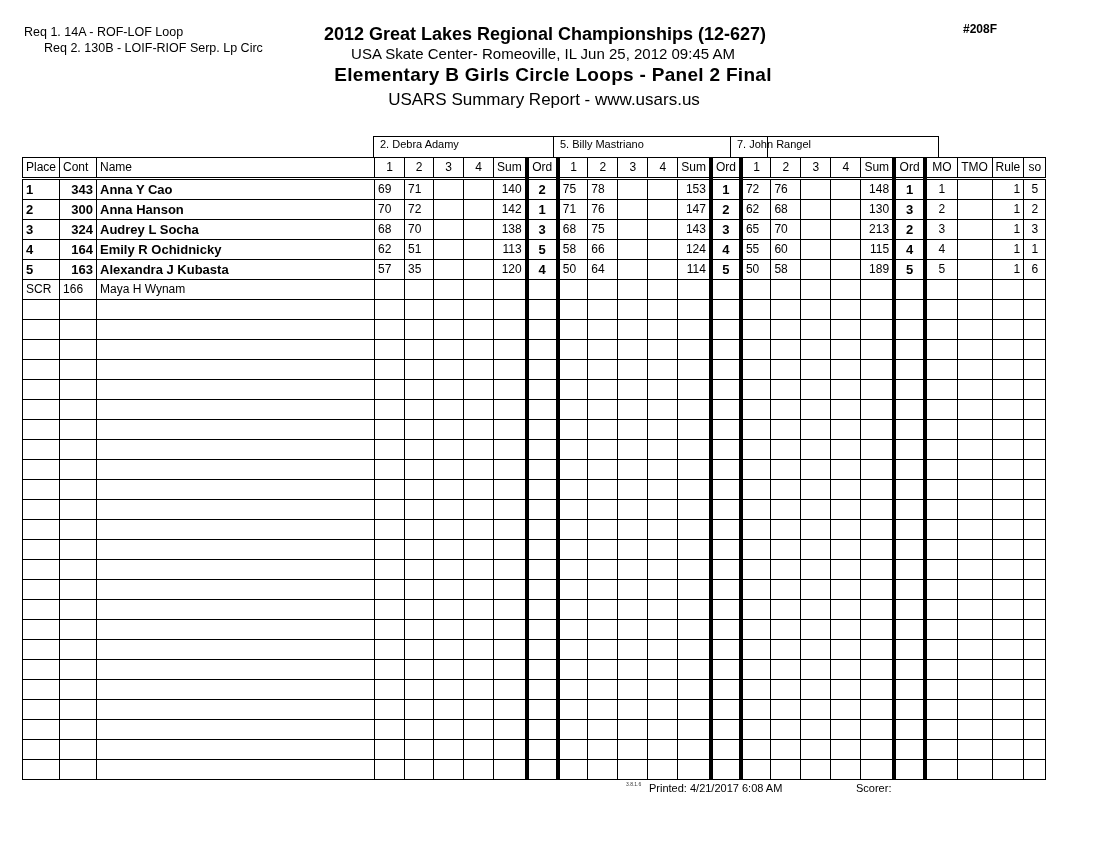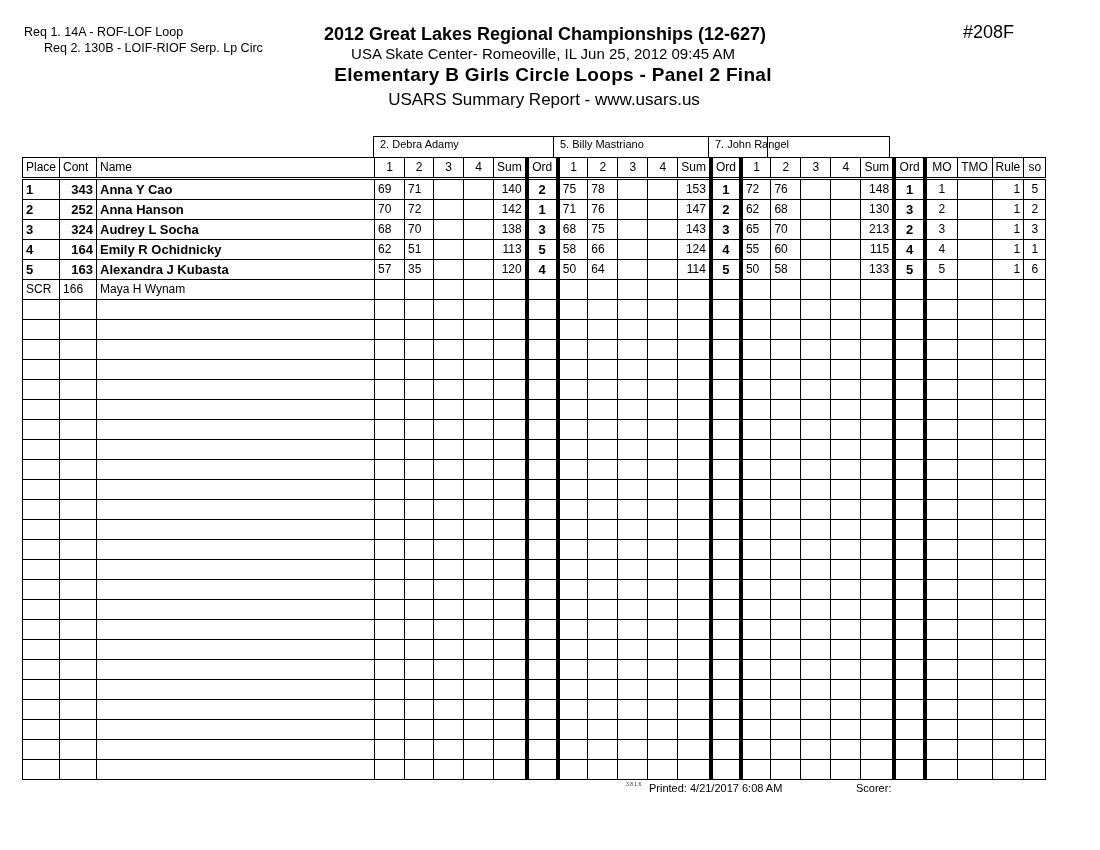--- a/index.html
+++ b/index.html
@@ -4,21 +4,21 @@
 <style>
   html, body { margin:0; padding:0; background:#ffffff; }
   body { width:1100px; height:850px; position:relative; overflow:hidden; font-family:"Liberation Sans", sans-serif; color:#000; }
   .abs { position:absolute; white-space:nowrap; }
   .req { font-size:12.5px; left:24px; }
   .title { font-size:18px; font-weight:bold; left:0; width:1100px; }
   .center { text-align:center; }
   .sub { font-size:15px; }
   .event { font-size:19px; font-weight:bold; letter-spacing:0.3px; }
   .rep { font-size:17px; }
-  .num { font-size:18px; font-weight:normal; left:963px; top:22px; }
+  .num { font-size:12px; font-weight:bold; left:963px; top:22px; }
 
   table.grid { position:absolute; left:22px; top:157px; border-collapse:collapse; table-layout:fixed; font-size:12px; }
   table.grid td { border:1px solid #000; height:19px; padding:0 3px; overflow:hidden; white-space:nowrap; line-height:19px; }
   table.grid tr.hdr td { height:19px; font-size:12px; }
   table.grid tr.hdr td { border-bottom:3px double #000; }
   .c { text-align:center; }
   .r { text-align:right; }
   .b { font-weight:bold; font-size:13px; }
   .thickR { border-right:4px solid #000 !important; }
 
@@ -33,21 +33,21 @@
 <div class="abs req" style="top:41px;margin-left:20px;">Req  2.  130B - LOIF-RIOF Serp. Lp Circ</div>
 
 <div class="abs title center" style="top:24px; left:-5px;">2012 Great Lakes Regional Championships (12-627)</div>
 <div class="abs sub center" style="top:45px; left:-7px; width:1100px;">USA Skate Center- Romeoville, IL  Jun 25, 2012  09:45 AM</div>
 <div class="abs event center" style="top:64px; left:3px; width:1100px;">Elementary B Girls Circle Loops - Panel 2 Final</div>
 <div class="abs rep center" style="top:90px; left:-6px; width:1100px;">USARS Summary Report - www.usars.us</div>
 <div class="abs num">#208F</div>
 
 <div class="judgebox" style="left:373px; width:181px;"><span>2.  Debra Adamy</span></div>
 <div class="judgebox" style="left:553px; width:215px;"><span>5.  Billy  Mastriano</span></div>
-<div class="judgebox" style="left:708px; width:182px;"><span>7.  John Rangel</span></div>
+<div class="judgebox" style="left:730px; width:209px;"><span>7.  John Rangel</span></div>
 
 <table class="grid">
   <colgroup>
     <col style="width:36px">
       <col style="width:37px">
       <col style="width:278px">
     <col style="width:30px">
       <col style="width:29px">
       <col style="width:30px">
       <col style="width:30px">
@@ -120,21 +120,21 @@
         <td></td>
         <td class="r thickR">148</td>
         <td class="c b thickR">1</td>
         <td class="c">1</td>
         <td class="c"></td>
         <td class="r">1</td>
         <td class="c">5</td>
       </tr>
       <tr>
         <td class="b">2</td>
-        <td class="b r">252</td>
+        <td class="b r">300</td>
         <td class="b">Anna Hanson</td>
         <td>70</td>
         <td>72</td>
         <td></td>
         <td></td>
         <td class="r thickR">142</td>
         <td class="c b thickR">1</td>
         <td>71</td>
         <td>76</td>
         <td></td>
@@ -219,21 +219,21 @@
         <td>50</td>
         <td>64</td>
         <td></td>
         <td></td>
         <td class="r thickR">114</td>
         <td class="c b thickR">5</td>
         <td>50</td>
         <td>58</td>
         <td></td>
         <td></td>
-        <td class="r thickR">133</td>
+        <td class="r thickR">189</td>
         <td class="c b thickR">5</td>
         <td class="c">5</td>
         <td class="c"></td>
         <td class="r">1</td>
         <td class="c">6</td>
       </tr>
       <tr>
         <td>SCR</td>
         <td>166</td>
         <td>Maya H Wynam</td>

